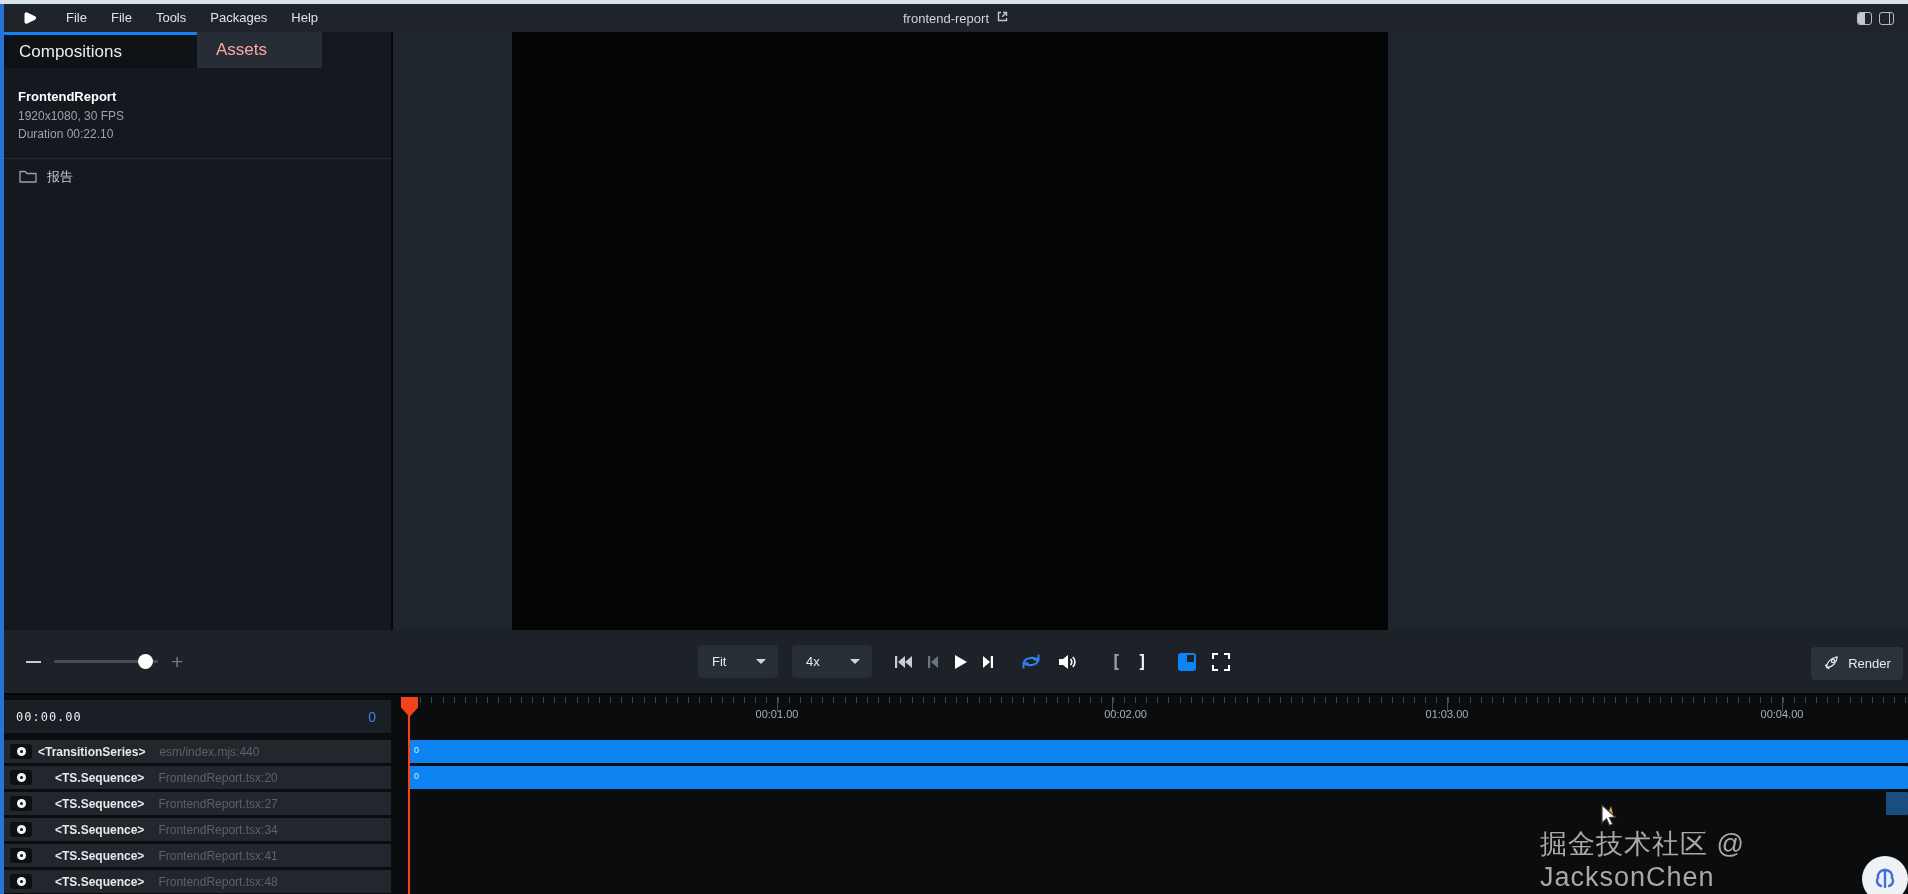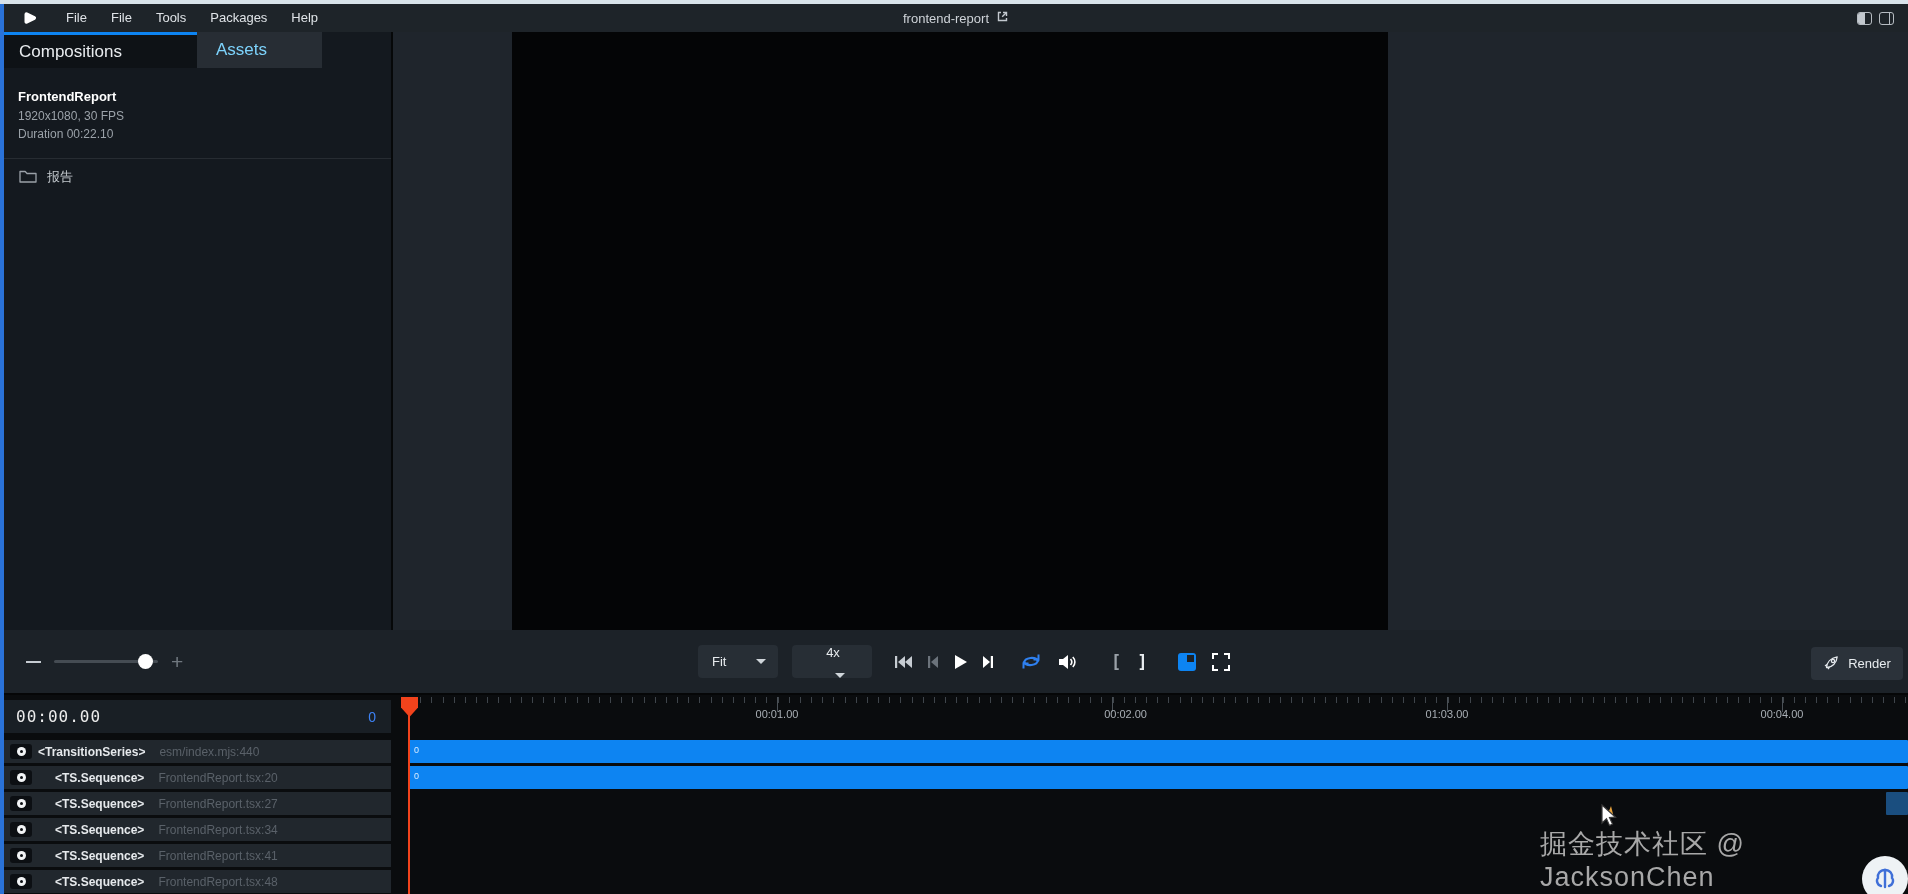--- a/index.html
+++ b/index.html
@@ -20,21 +20,21 @@
   .win-controls { position:absolute; right:14px; top:0; height:28px; display:flex; align-items:center; gap:7px; }
   .panel-ico { width:15px; height:13px; border:1.5px solid #b6bcc2; border-radius:3px; position:relative; overflow:hidden; }
   .panel-ico.left-fill::before { content:""; position:absolute; left:0; top:0; bottom:0; width:55%; background:#c3c9cf; }
   .panel-ico.right-line::before { content:""; position:absolute; right:3px; top:0; bottom:0; width:1.5px; background:#b6bcc2; }
 
   
   .sidebar { position:absolute; left:4px; top:32px; width:387px; height:598px; background:#14191f; }
   .tabs { display:flex; height:36px; }
   .tab { font-size:17px; display:flex; align-items:center; padding-left:15px; cursor:default; }
   .tab.active { width:193px; background:#0e1216; color:#e9ecef; border-top:3px solid #0d84f2; }
-  .tab.inactive { width:125px; background:#272d34; color:#7dd3fc; padding-left:19px; }
+  .tab.inactive { width:125px; background:#272d34; color:#fca5a5; padding-left:19px; }
   .comp-block { padding:21px 0 0 14px; }
   .comp-name { font-size:13px; font-weight:bold; color:#ffffff; margin-bottom:5px; }
   .comp-line { font-size:12px; color:#9ba2a9; margin-bottom:4px; }
   .side-divider { margin-top:17px; border-bottom:1px solid #272c32; }
   .folder-row { display:flex; align-items:center; gap:10px; padding:9px 0 0 15px; color:#c2c8cd; font-size:13px; }
 
   
   .vdivider { position:absolute; left:391px; top:32px; width:2px; height:598px; background:#060809; }
   .canvas-area { position:absolute; left:393px; top:32px; width:1515px; height:598px; background:#1f252c; }
   .video-canvas { position:absolute; left:119px; top:0; width:876px; height:598px; background:#040506; }
@@ -43,35 +43,35 @@
   .toolbar { position:absolute; left:4px; top:630px; width:1904px; height:65px; background:#1c2228; border-bottom:2px solid #050607; }
   .zoom-group { position:absolute; left:22px; top:0; height:63px; display:flex; align-items:center; gap:13px; }
   .minus-ico { width:15px; height:2px; background:#c6ccd2; }
   .slider { position:relative; width:104px; height:15px; }
   .slider .track { position:absolute; left:0; top:6px; width:104px; height:3px; background:#454c53; border-radius:2px; }
   .slider .knob { position:absolute; left:84px; top:0; width:15px; height:15px; border-radius:50%; background:#ffffff; }
   .plus-ico { font-size:21px; color:#70787f; line-height:15px; }
   .dd { position:absolute; top:15px; height:33px; background:#272e35; border-radius:4px; display:flex; align-items:center; justify-content:space-between; padding:0 12px 0 14px; color:#e7ebee; font-size:13px; cursor:default; }
   .dd .caret { width:0; height:0; border-left:5px solid transparent; border-right:5px solid transparent; border-top:5px solid #cfd5da; margin-left:14px; }
   .dd.fit { left:694px; width:80px; }
-  .dd.speed { left:788px; width:80px;flex-direction:column; }
+  .dd.speed { left:788px; width:80px; }
   .transport { position:absolute; left:890px; top:0; height:63px; display:flex; align-items:center; gap:14px; }
   .tbtn { display:flex; align-items:center; justify-content:center; cursor:default; }
   .ctrl-group { position:absolute; left:1016px; top:0; height:63px; display:flex; align-items:center; gap:16px; }
   .bracket { font-size:17px; font-weight:bold; font-family:"DejaVu Sans Mono", monospace; }
   .bracket.in { color:#9aa1a8; margin-left:18px; }
   .bracket.out { color:#e8ecef; }
   .transp-ico { width:18px; height:18px; background:#0d84f2; border-radius:3px; position:relative; margin-left:14px; }
   .transp-ico::after { content:""; position:absolute; right:2px; top:2px; width:7px; height:7px; background:#1c2228; }
   .render-btn { position:absolute; right:5px; top:17px; width:92px; height:33px; background:#2b323a; border-radius:4px; display:flex; align-items:center; justify-content:center; gap:8px; color:#e8ecef; font-size:13px; cursor:default; }
 
   
   .timeline { position:absolute; left:4px; top:695px; width:1904px; height:199px; background:#0a0c0e; }
   .tl-header { position:absolute; left:0; top:5px; width:387px; height:33px; background:#191f25; display:flex; align-items:center; }
-  .timecode { margin-left:12px; font-family:"DejaVu Sans Mono", monospace; font-size:16px; color:#ececec; letter-spacing:1px; }
+  .timecode { margin-left:12px; font-family:"DejaVu Sans Mono", monospace; font-size:12px; color:#ececec; letter-spacing:1px; }
   .cur-frame { margin-left:auto; margin-right:15px; color:#3d82f5; font-size:14px; }
   .track-row { position:absolute; left:0; width:387px; height:23px; background:#21272d; display:flex; align-items:center; }
   .eye-btn { margin-left:6px; width:22px; height:15px; background:#0c0f13; border-radius:3px; display:flex; align-items:center; justify-content:center; }
   .eye-glyph { width:9px; height:9px; border-radius:50%; background:#f2f4f6; position:relative; }
   .eye-glyph::after { content:""; position:absolute; left:3px; top:3px; width:3px; height:3px; border-radius:50%; background:#0c0f13; }
   .track-name { font-size:12px; font-weight:bold; color:#e6e9ec; white-space:pre; }
   .track-src { font-size:12px; color:#5a6169; margin-left:14px; }
   .ind0 .track-name { margin-left:6px; }
   .ind1 .track-name { margin-left:23px; }
   .tl-canvas { position:absolute; left:387px; top:0; width:1517px; height:199px; }

